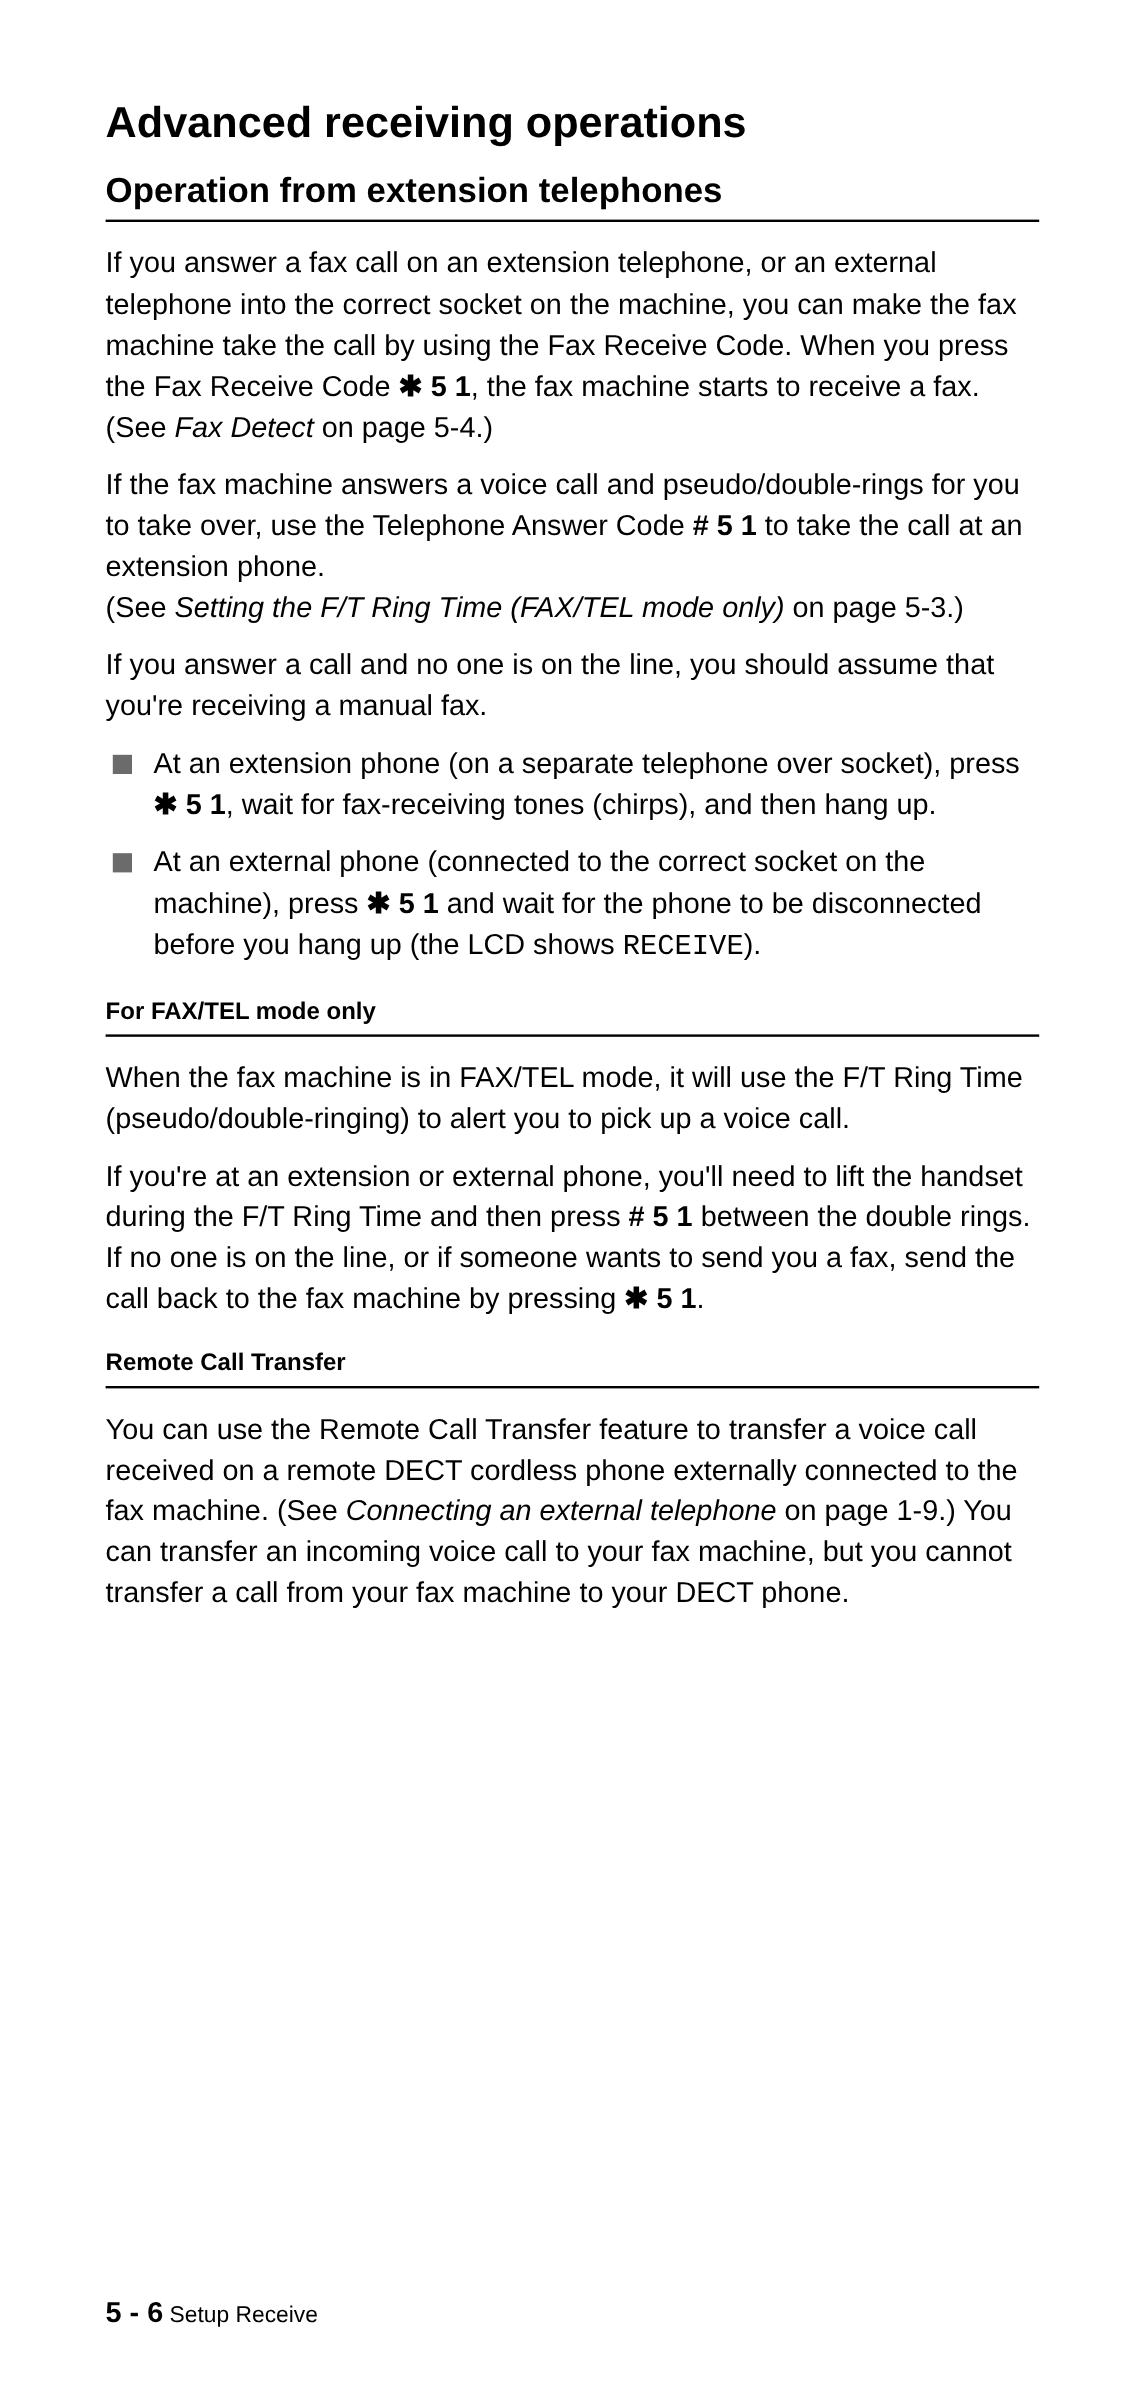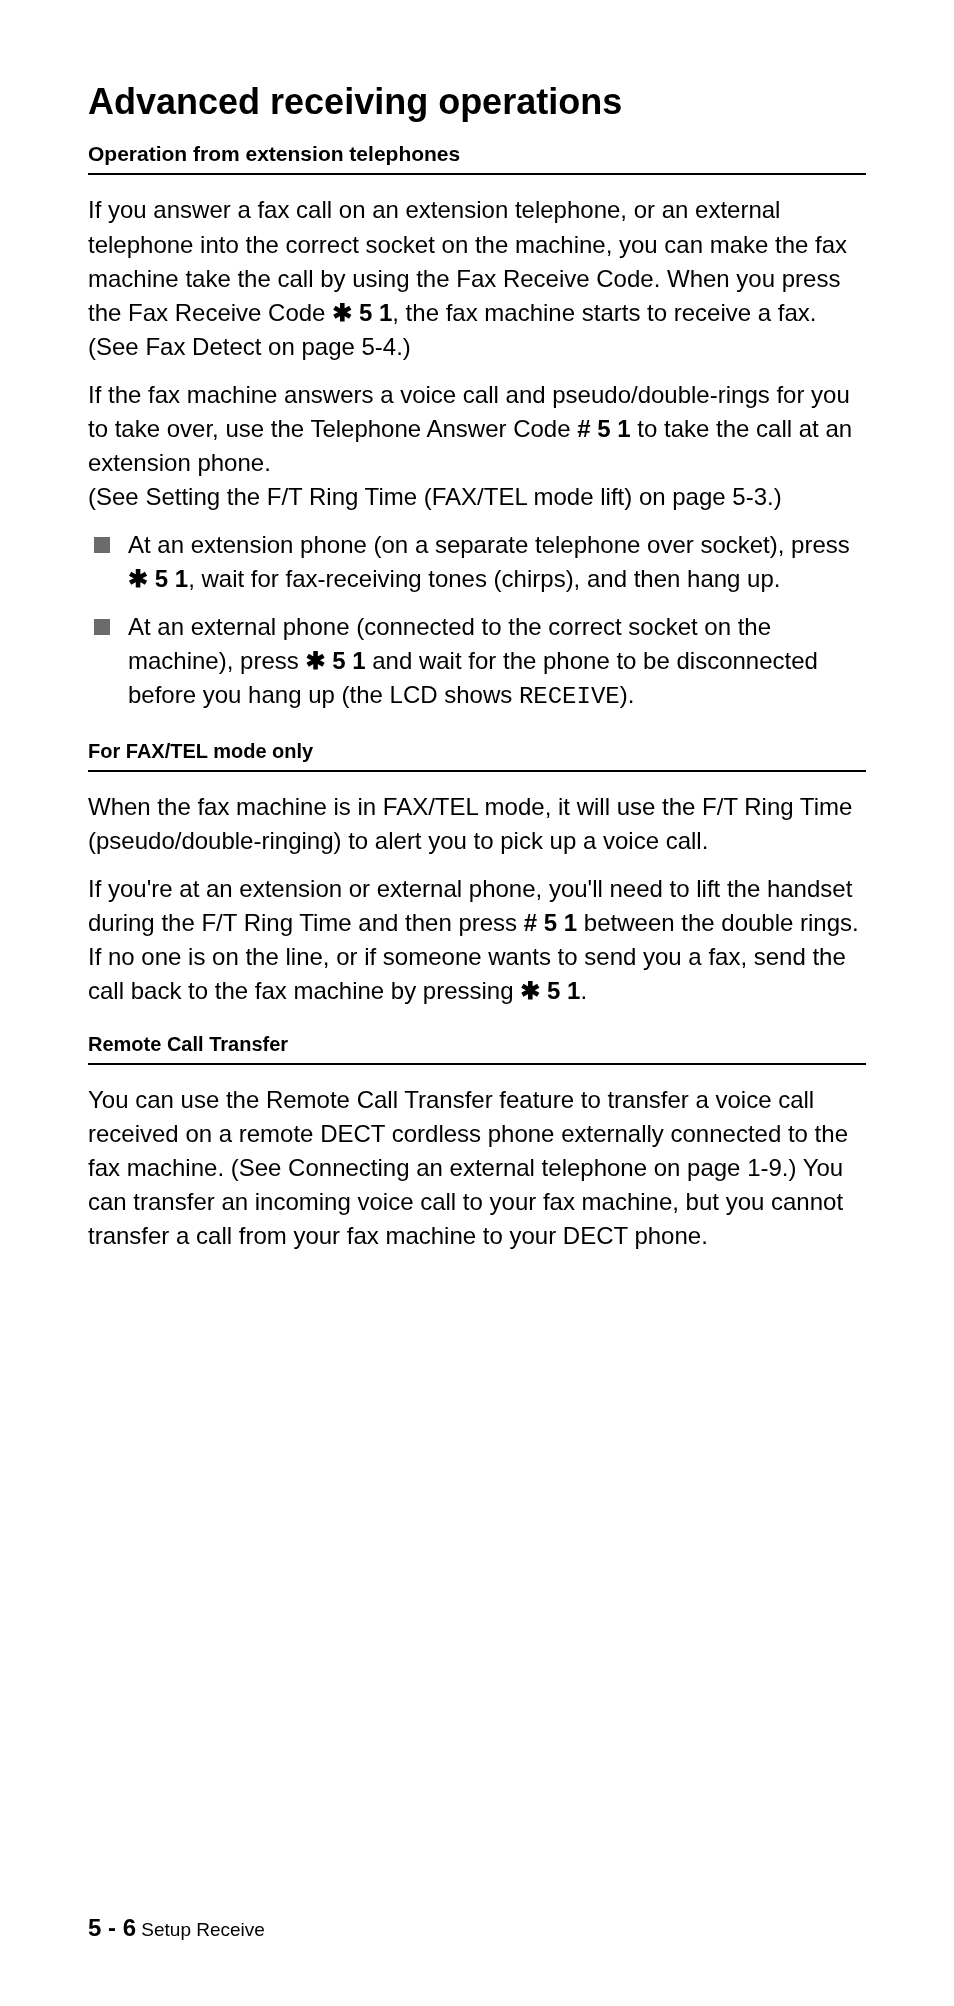--- a/index.html
+++ b/index.html
@@ -1,27 +1,27 @@
 <!DOCTYPE html>
 <html><head>
 <meta charset="utf-8">
 <style>
   html,body{margin:0;padding:0;background:#fff;color:#000;font-family:Helvetica,Arial,sans-serif}
   .page{width:954px;min-height:2006px;box-sizing:border-box;padding:80px 88px 36px 88px;position:relative}
   .h1{font-size:36px;font-weight:bold;margin:0 0 18px 0;line-height:1.2}
-  .h2{font-size:21px;font-weight:bold;margin:0 0 6px 0;line-height:1.25}
+  .h2{font-size:29px;font-weight:bold;margin:0 0 6px 0;line-height:1.25}
   .h3{font-size:20px;font-weight:bold;margin:24px 0 6px 0;line-height:1.25}
   .rule{border-top:2px solid #000;margin:2px 0 18px 0}
   p{font-size:24px;line-height:1.42;margin:0 0 14px 0}
   .bullets{margin:0 0 14px 0}
   .li{display:flex;margin:0 0 14px 0}
   .li .sq{width:16px;height:16px;background:#6b6b6b;flex:0 0 16px;margin:9px 18px 0 6px}
   .li .txt{font-size:24px;line-height:1.42;flex:1}
   .b{font-weight:bold}
-  .i{}
+  .i{font-style:italic}
   .mono{font-family:"Courier New",Courier,monospace;font-size:24px}
   .star{font-family:Arial,sans-serif}
   .footer{position:absolute;bottom:64px;left:88px;font-size:19px}
   .footer .pg{font-size:24px;font-weight:bold;}
 </style>
 </head>
 <body>
 
 <div class="page">
 
@@ -29,23 +29,24 @@
 
   <div class="h2">Operation from extension telephones</div>
   <div class="rule"></div>
 
   <p>
     <span>If you answer a fax call on an extension telephone, or an external telephone into the correct socket on the machine, you can make the fax machine take the call by using the Fax Receive Code. When you press the Fax Receive Code </span><span class="star b">✱</span><span class="b"> </span><span class="b">5 1</span><span>, the fax machine starts to receive a fax. (See </span><span class="i">Fax Detect</span><span> on page 5-4.)</span>
   </p>
 
   <p>
     <span>If the fax machine answers a voice call and pseudo/double-rings for you to take over, use the Telephone Answer Code </span><span class="b"># 5 1</span><span> to take the call at an extension phone.</span><br>
-    <span>(See </span><span class="i">Setting the F/T Ring Time (FAX/TEL mode lift)</span><span> on page 5-3.)</span>
+    <span>(See </span><span class="i">Setting the F/T Ring Time (FAX/TEL mode only)</span><span> on page 5-3.)</span>
   </p>
 
+  <p>If you answer a call and no one is on the line, you should assume that you're receiving a manual fax.</p>
 
   <div class="bullets">
     <div class="li">
       <div class="sq"></div>
       <div class="txt">
         <span>At an extension phone (on a separate telephone over socket), press </span><span class="star b">✱</span><span class="b"> </span><span class="b">5 1</span><span>, wait for fax-receiving tones (chirps), and then hang up.</span>
       </div>
     </div>
     <div class="li">
       <div class="sq"></div>

